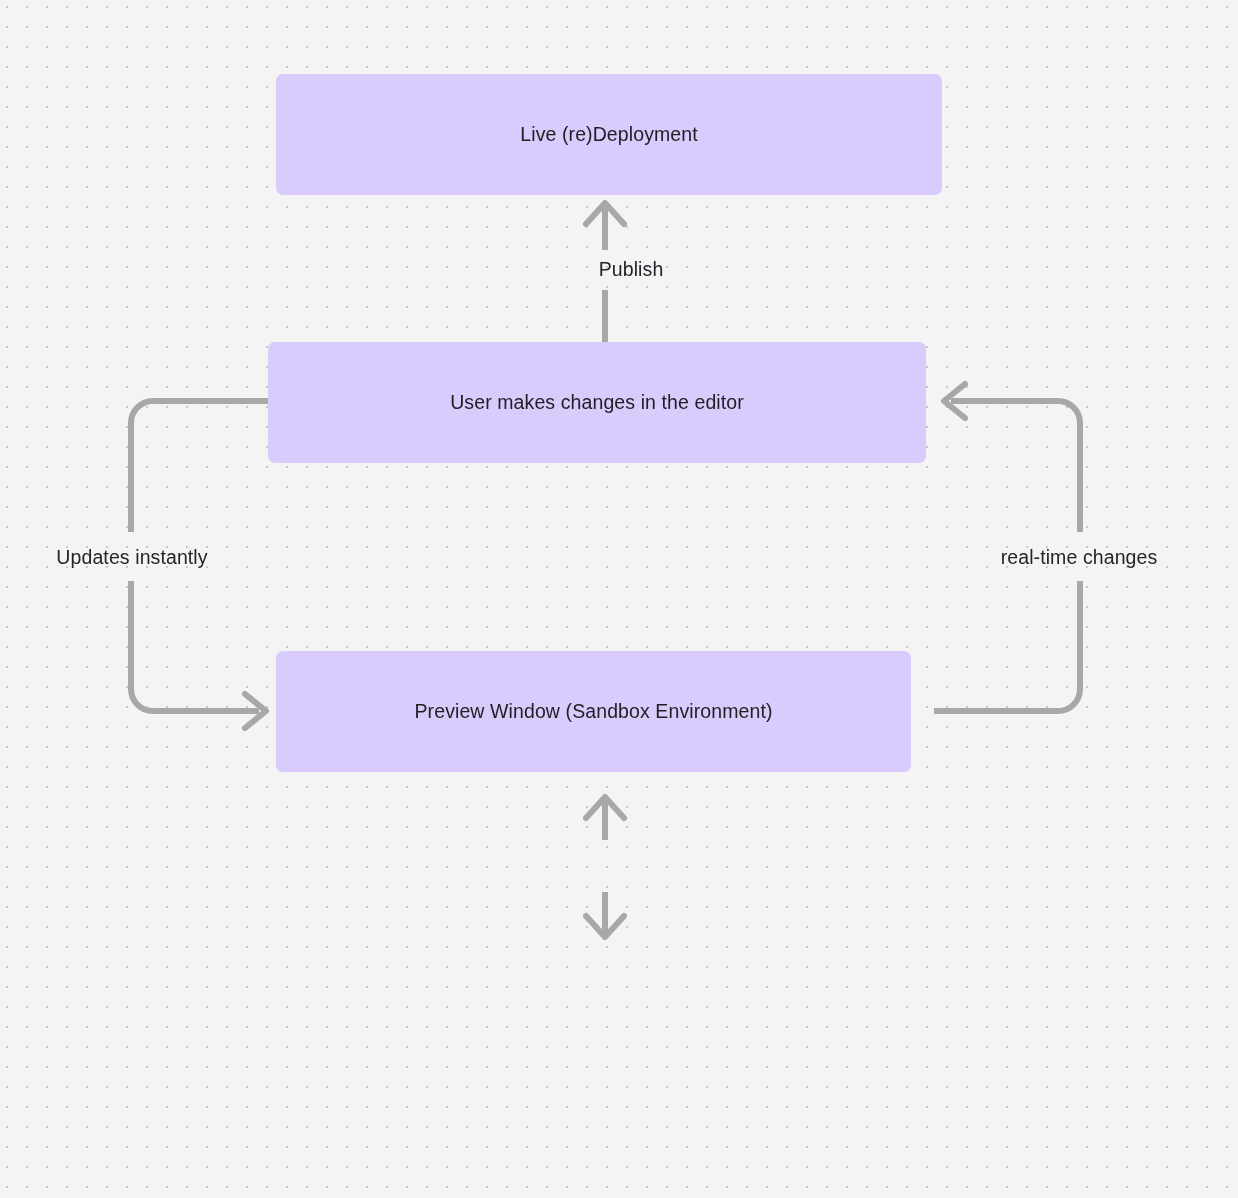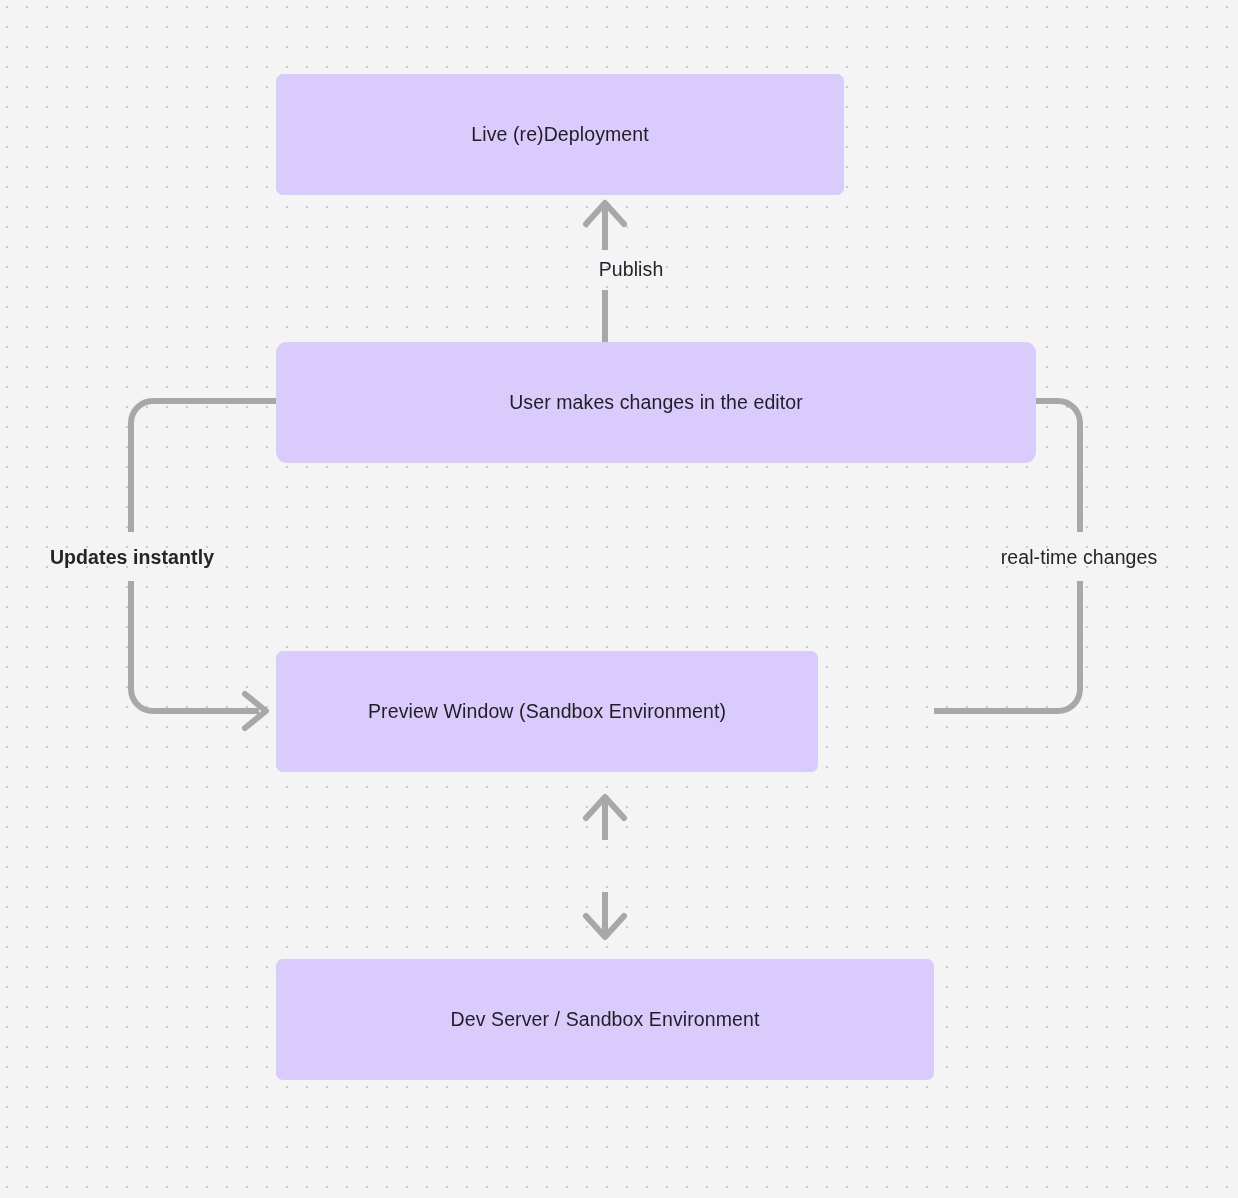--- a/index.html
+++ b/index.html
@@ -31,23 +31,23 @@
     align-items: center;
     justify-content: center;
     box-sizing: border-box;
     color: #1f1f24;
     font-size: 19.5px;
     letter-spacing: 0.1px;
     text-align: center;
     line-height: 1.3;
     user-select: none;
   }
-  #node-live        { left: 276px; top: 74px;  width: 568px; height: 121px; }
-  #node-editor      { left: 276px; top: 342px; width: 760px; height: 121px; border-radius: 11px; }
-  #node-preview     { left: 276px; top: 651px; width: 542px; height: 121px; }
+  #node-live        { left: 276px; top: 74px;  width: 666px; height: 121px; }
+  #node-editor      { left: 268px; top: 342px; width: 658px; height: 121px; }
+  #node-preview     { left: 276px; top: 651px; width: 635px; height: 121px; }
   #node-devserver   { left: 276px; top: 959px; width: 658px; height: 121px; }
 
   #edges {
     position: absolute;
     left: 0;
     top: 0;
     width: 1238px;
     height: 1198px;
     pointer-events: none;
   }
@@ -69,21 +69,21 @@
     position: absolute;
     color: #24242a;
     font-size: 19.5px;
     letter-spacing: 0.1px;
     white-space: nowrap;
     user-select: none;
     transform: translate(-50%, -50%);
   }
   #label-publish    { left: 605px; top: 269px; margin-left: 26px; }
   #label-spun       { left: 605px; top: 866px; }
-  #label-updates    { left: 132px; top: 557px; font-weight: bold; }
+  #label-updates    { left: 132px; top: 557px; }
   #label-feedback   { left: 1079px; top: 557px; }
 </style>
 </head>
 <body>
 
 <div id="canvas">
 
   <svg id="edges" viewBox="0 0 1238 1198" width="1238" height="1198" xmlns="http://www.w3.org/2000/svg">
 
     <g>
@@ -117,23 +117,20 @@
   </div>
 
   <div class="node" id="node-editor">
     <span>User makes changes in the editor</span>
   </div>
 
   <div class="node" id="node-preview">
     <span>Preview Window (Sandbox Environment)</span>
   </div>
 
-  <div class="node" id="node-devserver">
-    <span>Dev Server / Sandbox Environment</span>
-  </div>
 
   <div class="edge-label" id="label-publish">Publish</div>
 
   <div class="edge-label" id="label-updates">Updates instantly</div>
 
   <div class="edge-label" id="label-feedback">real-time changes</div>
 
 
 </div>
 

